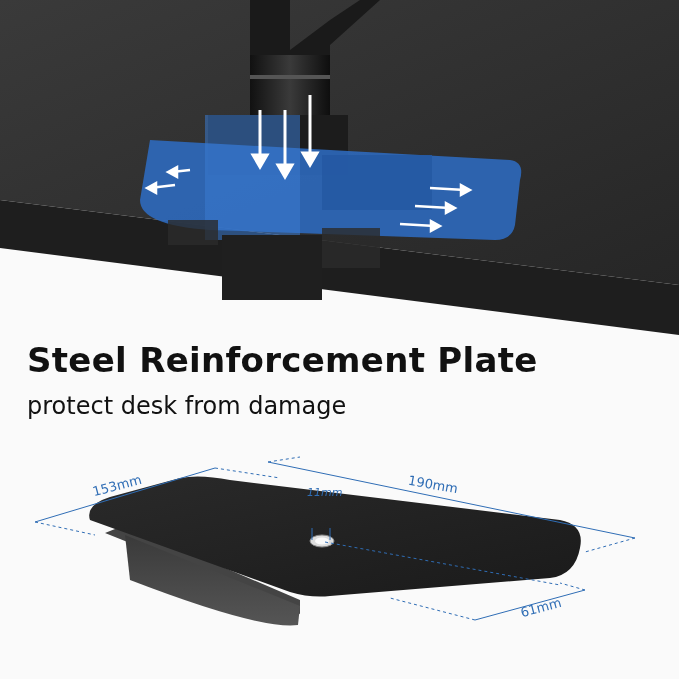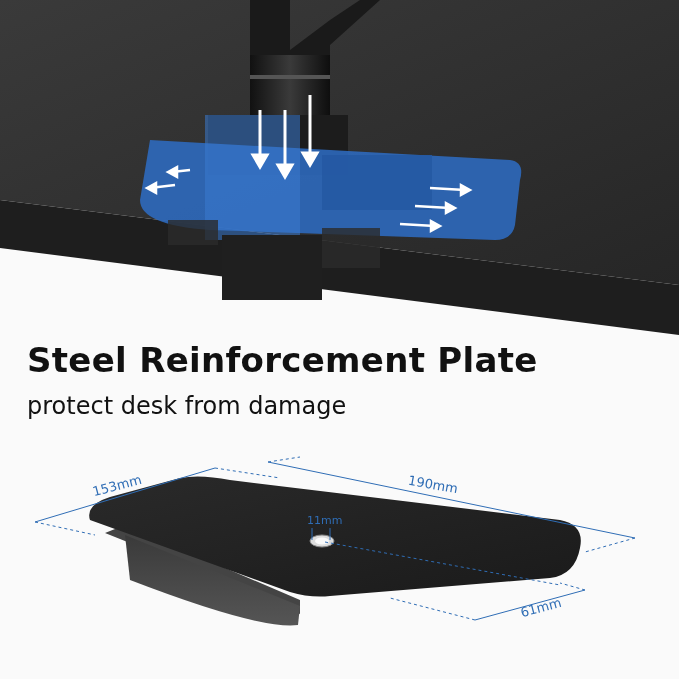--- a/index.html
+++ b/index.html
@@ -103,14 +103,14 @@
       <line x1="330" y1="528" x2="330" y2="540"></line>
     </g>
   </svg>
 </div>
 
 <div class="title">Steel Reinforcement Plate</div>
 <div class="subtitle">protect desk from damage</div>
 
 <div class="dim" style="left:92px;top:478px;transform:rotate(-15deg);">153mm</div>
 <div class="dim" style="left:408px;top:477px;transform:rotate(10deg);">190mm</div>
-<div class="dim" style="left:307px;top:514px;font-size:11px;">11mm</div>
+<div class="dim" style="left:307px;top:486px;font-size:11px;font-style:italic;">11mm</div>
 <div class="dim" style="left:520px;top:600px;transform:rotate(-15deg);">61mm</div>
 
 </body></html>

